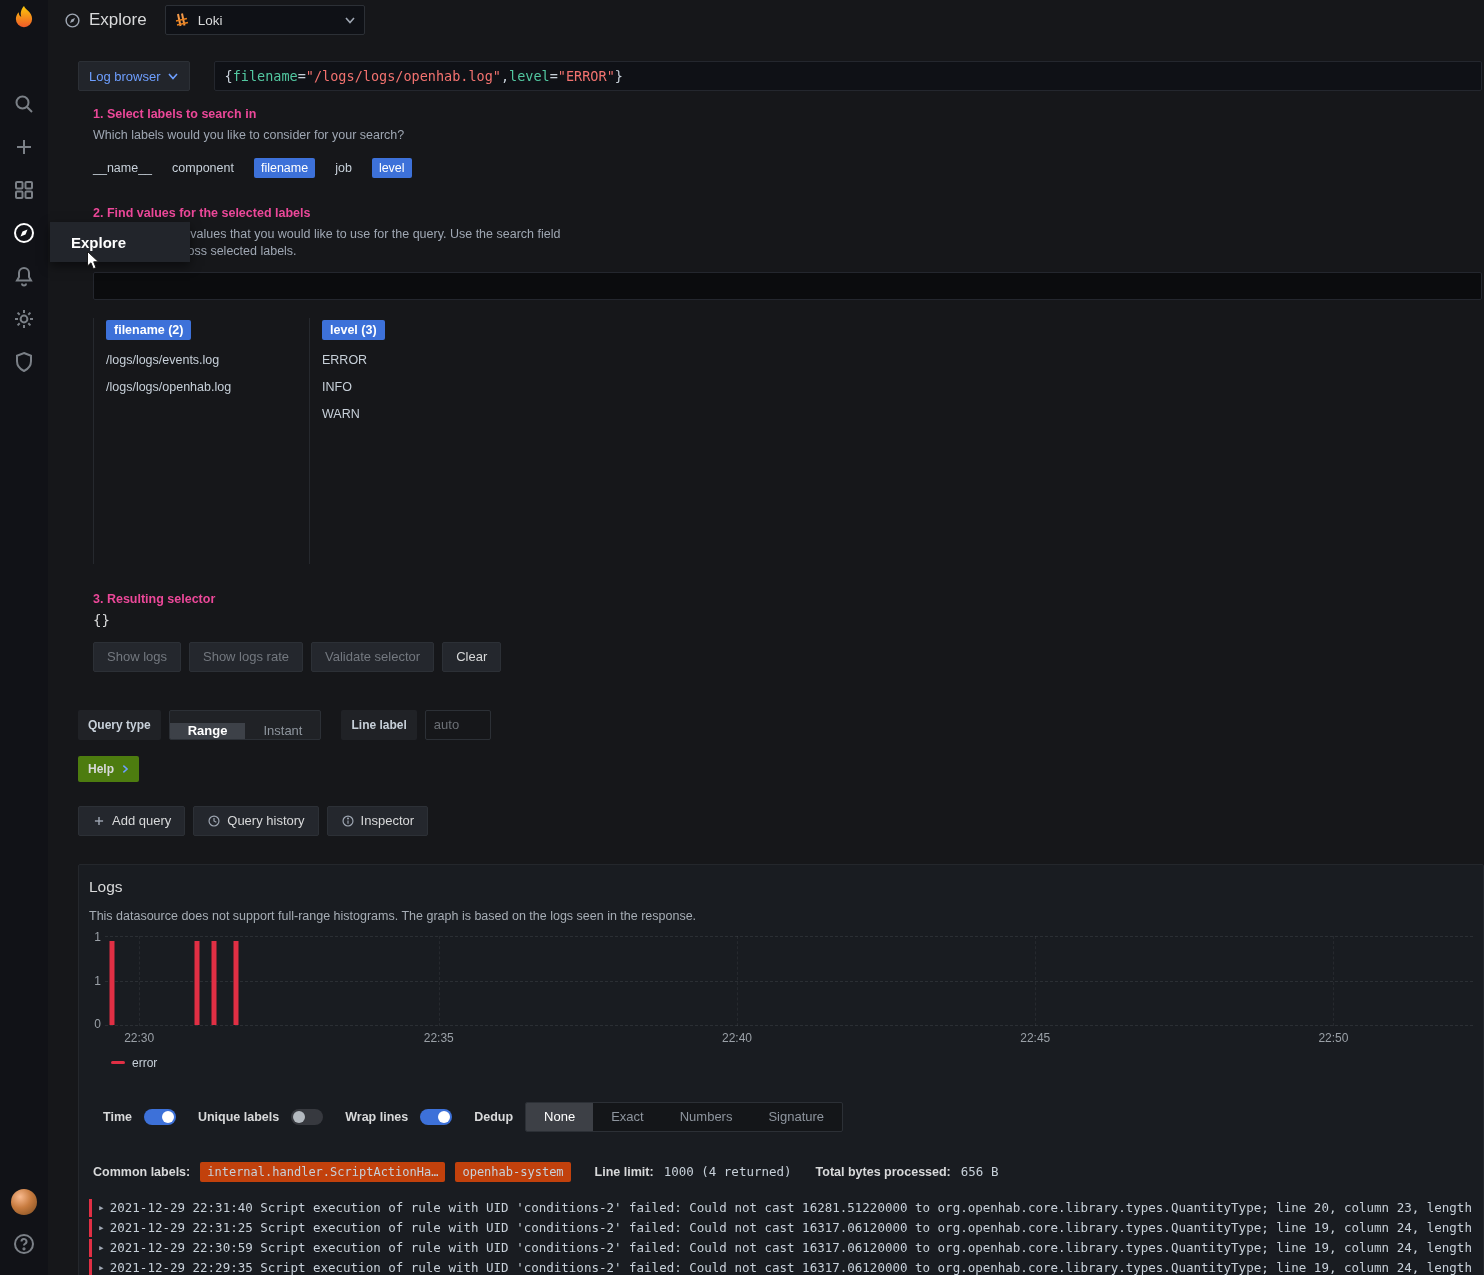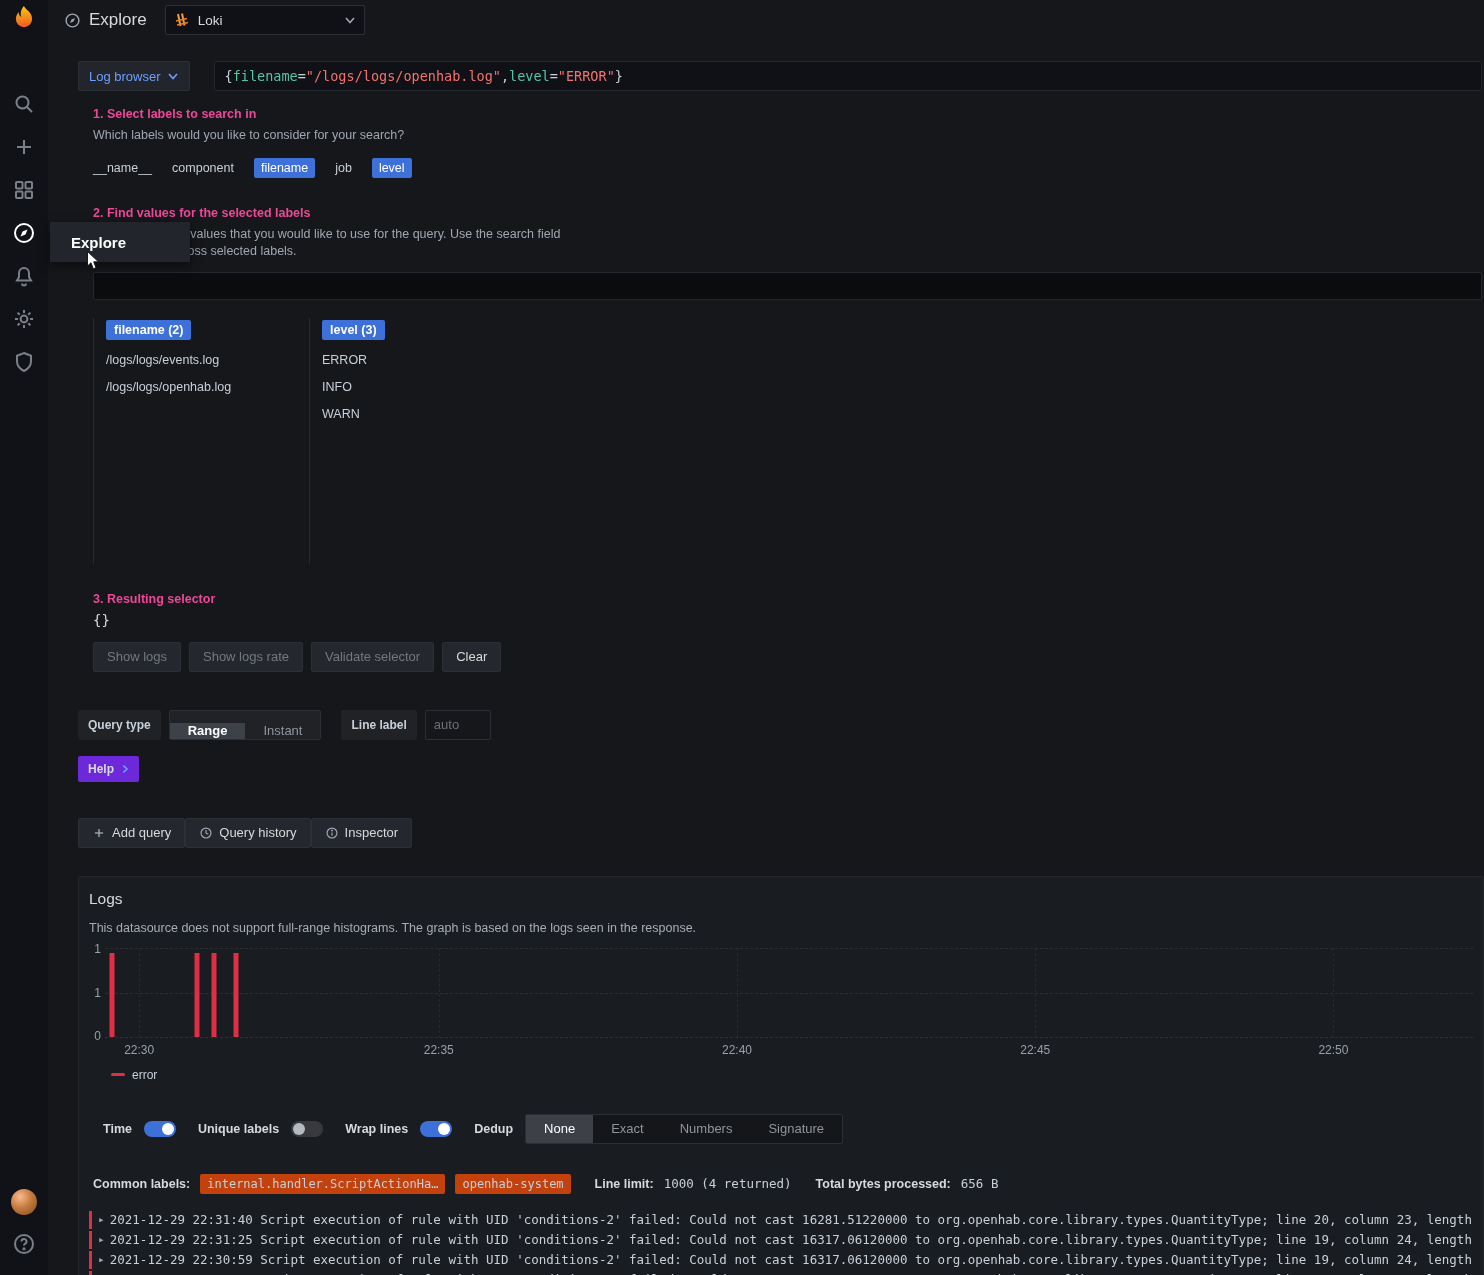--- a/index.html
+++ b/index.html
@@ -78,25 +78,25 @@
     padding:0 10px; font-size:12px; font-weight:600; color:#c7d0d9; }
   .radio-group { display:flex; background:#202226; border:1px solid #2c3036; border-radius:2px; height:30px; overflow:hidden; }
   .radio-opt { padding:0 18px; display:flex; align-items:center; font-size:13px; color:#8e959e; cursor:pointer;margin-top:12px; }
   .radio-opt.selected { background:#3d4148; color:#fff; font-weight:600; }
   .line-limit-input { width:66px; height:30px; background:transparent; border:1px solid #2c3036;
     border-radius:2px; color:#c7d0d9; font-size:13px; padding:0 8px; outline:none; }
   .line-limit-input::placeholder { color:#6c7076; }
   .ml12 { margin-left:12px; }
 
   .help-row { margin-top:16px; }
-  .help-chip { display:inline-flex; align-items:center; gap:5px; height:26px; background:#6d28d9;
+  .help-chip { display:inline-flex; align-items:center; gap:5px; height:26px; background:#4d7c0f;
     border-radius:2px; padding:0 10px; font-size:12px; font-weight:600; color:#d8d9da; cursor:pointer; }
   .help-chip .chev { width:10px; height:10px; color:#6e9fff; transform:rotate(-90deg); }
 
-  .editor-toolbar { display:flex; gap:0; margin-top:36px; }
+  .editor-toolbar { display:flex; gap:8px; margin-top:24px; }
   .tb-icon { width:14px; height:14px; color:#9fa7b3; }
   .tb-icon svg { width:100%; height:100%; }
 
   
   .logs-panel { margin:28px 0 0 30px; background:#191c21; border:1px solid #24272c; border-radius:2px;
     padding:13px 10px 8px 10px; }
   .panel-title { font-size:15.5px; font-weight:500; color:#d8d9da; }
   .panel-note { margin-top:13px; font-size:12.5px; color:#a6adb5; }
 
   .chart { margin-top:13px; position:relative; }

